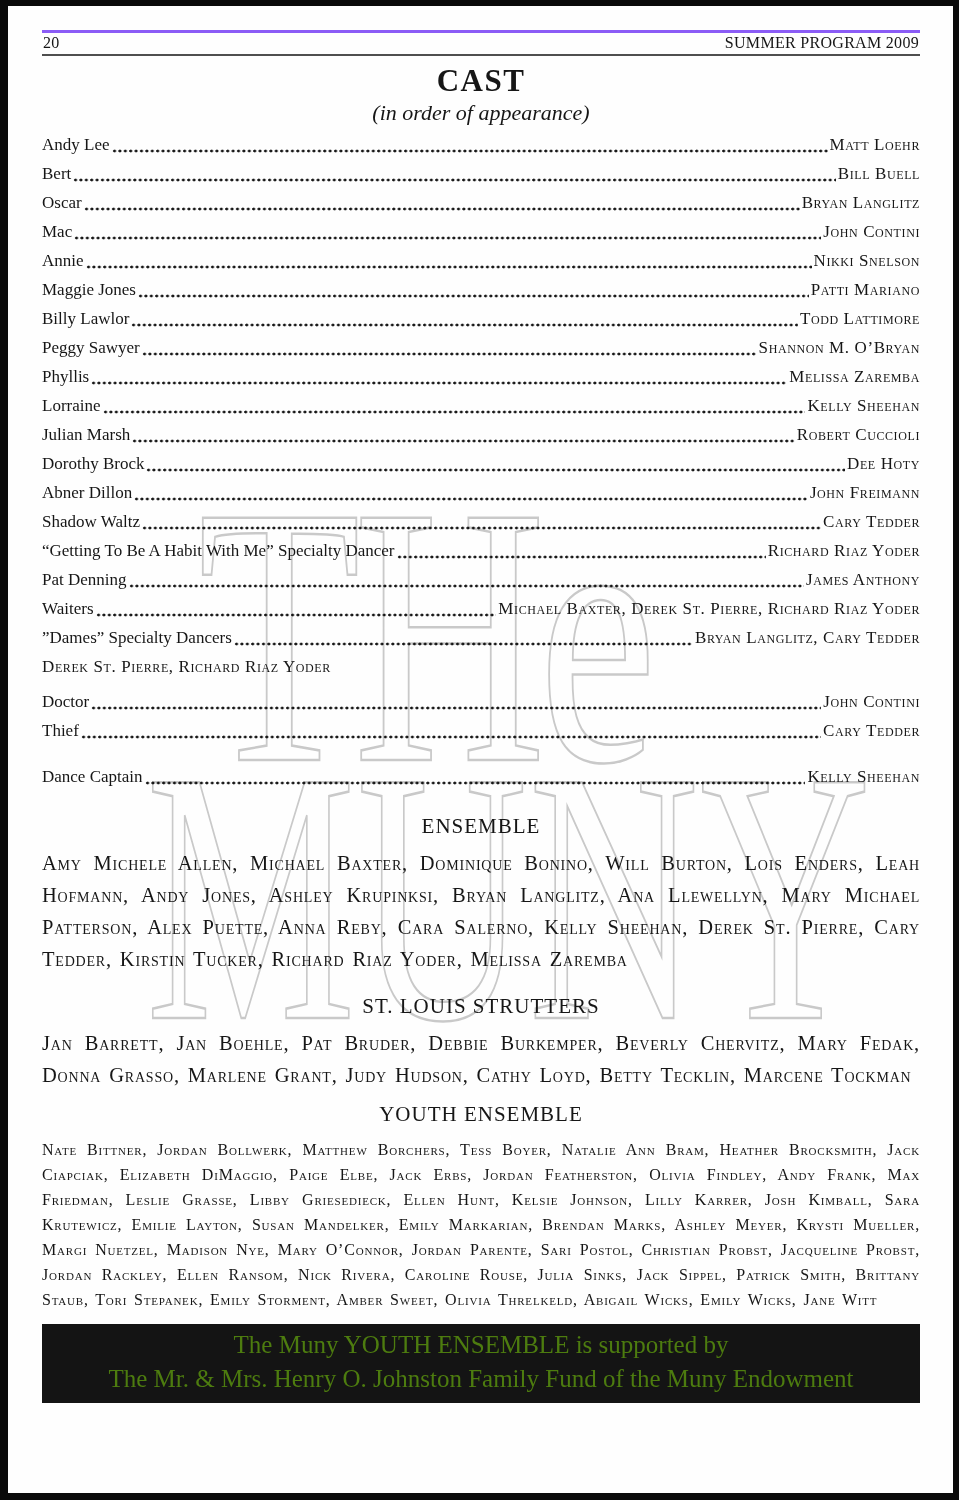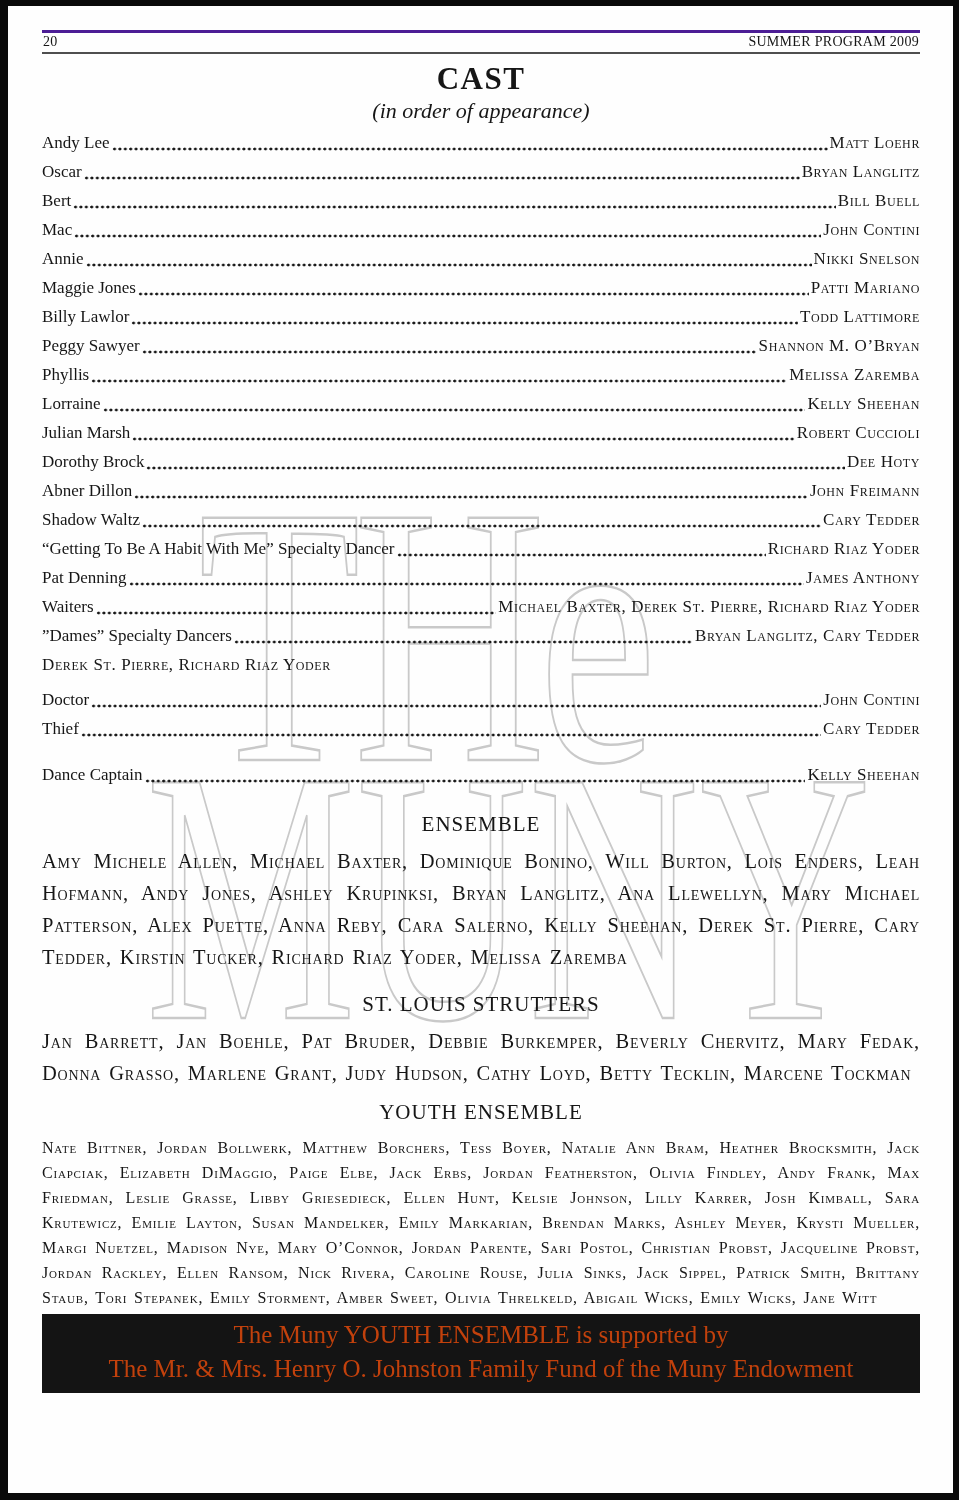--- a/index.html
+++ b/index.html
@@ -31,27 +31,27 @@
   .wm-the  { left: 190px; top: 444px; font-size: 370px; letter-spacing: -10px; transform: scaleX(0.72); }
   .wm-muny { left: 138px; top: 711px; font-size: 360px; letter-spacing: 2px;  transform: scaleX(0.655); }
   
   .content {
     position: relative;
     z-index: 1;
     padding: 0 33px 0 34px;
   }
   .page-header {
     margin-top: 24px;
-    border-top: 3px solid #4c1d95;
+    border-top: 3px solid #8b5cf6;
     border-bottom: 2px solid #4f4f4f;
     padding: 1px 1px 2px 1px;
     display: flex;
     justify-content: space-between;
     align-items: baseline;
-    font-size: 14px;
+    font-size: 16px;
     letter-spacing: 0.3px;
   }
   .cast-title {
     margin: 6px 0 0 0;
     text-align: center;
     font-size: 31px;
     font-weight: bold;
     letter-spacing: 1.5px;
     line-height: 38px;
   }
@@ -105,23 +105,23 @@
     font-variant: small-caps;
     letter-spacing: 0.8px;
     word-spacing: 2px;
   }
   .members-lg { font-size: 20.5px; line-height: 32px; }
   .members-sm { font-size: 16px; line-height: 25px; }
   .sec-strutters .section-heading { margin-top: 16px; }
   .sec-youth .section-heading { margin-top: 8px; margin-bottom: 8px; }
   
   .footer-box {
-    margin-top: 4px;
+    margin-top: 12px;
     background: #141414;
-    color: #c2410c;
+    color: #4d7c0f;
     text-align: center;
     font-size: 25px;
     line-height: 34px;
     padding: 4px 10px 7px 10px;
   }
 </style>
 </head>
 <body>
 
 <div class="canvas">
@@ -142,28 +142,28 @@
       <h1 class="cast-title">CAST</h1>
       <div class="cast-subtitle">(in order of appearance)</div>
 
       <div class="cast-list" id="cast-list">
           <div class="cast-row">
             <span class="cast-role">Andy Lee</span>
             <span class="dotted-leader"></span>
             <span class="cast-name">Matt Loehr</span>
           </div>
           <div class="cast-row">
+            <span class="cast-role">Bert</span>
+            <span class="dotted-leader"></span>
+            <span class="cast-name">Bill Buell</span>
+          </div>
+          <div class="cast-row">
             <span class="cast-role">Oscar</span>
             <span class="dotted-leader"></span>
             <span class="cast-name">Bryan Langlitz</span>
-          </div>
-          <div class="cast-row">
-            <span class="cast-role">Bert</span>
-            <span class="dotted-leader"></span>
-            <span class="cast-name">Bill Buell</span>
           </div>
           <div class="cast-row">
             <span class="cast-role">Mac</span>
             <span class="dotted-leader"></span>
             <span class="cast-name">John Contini</span>
           </div>
           <div class="cast-row">
             <span class="cast-role">Annie</span>
             <span class="dotted-leader"></span>
             <span class="cast-name">Nikki Snelson</span>

